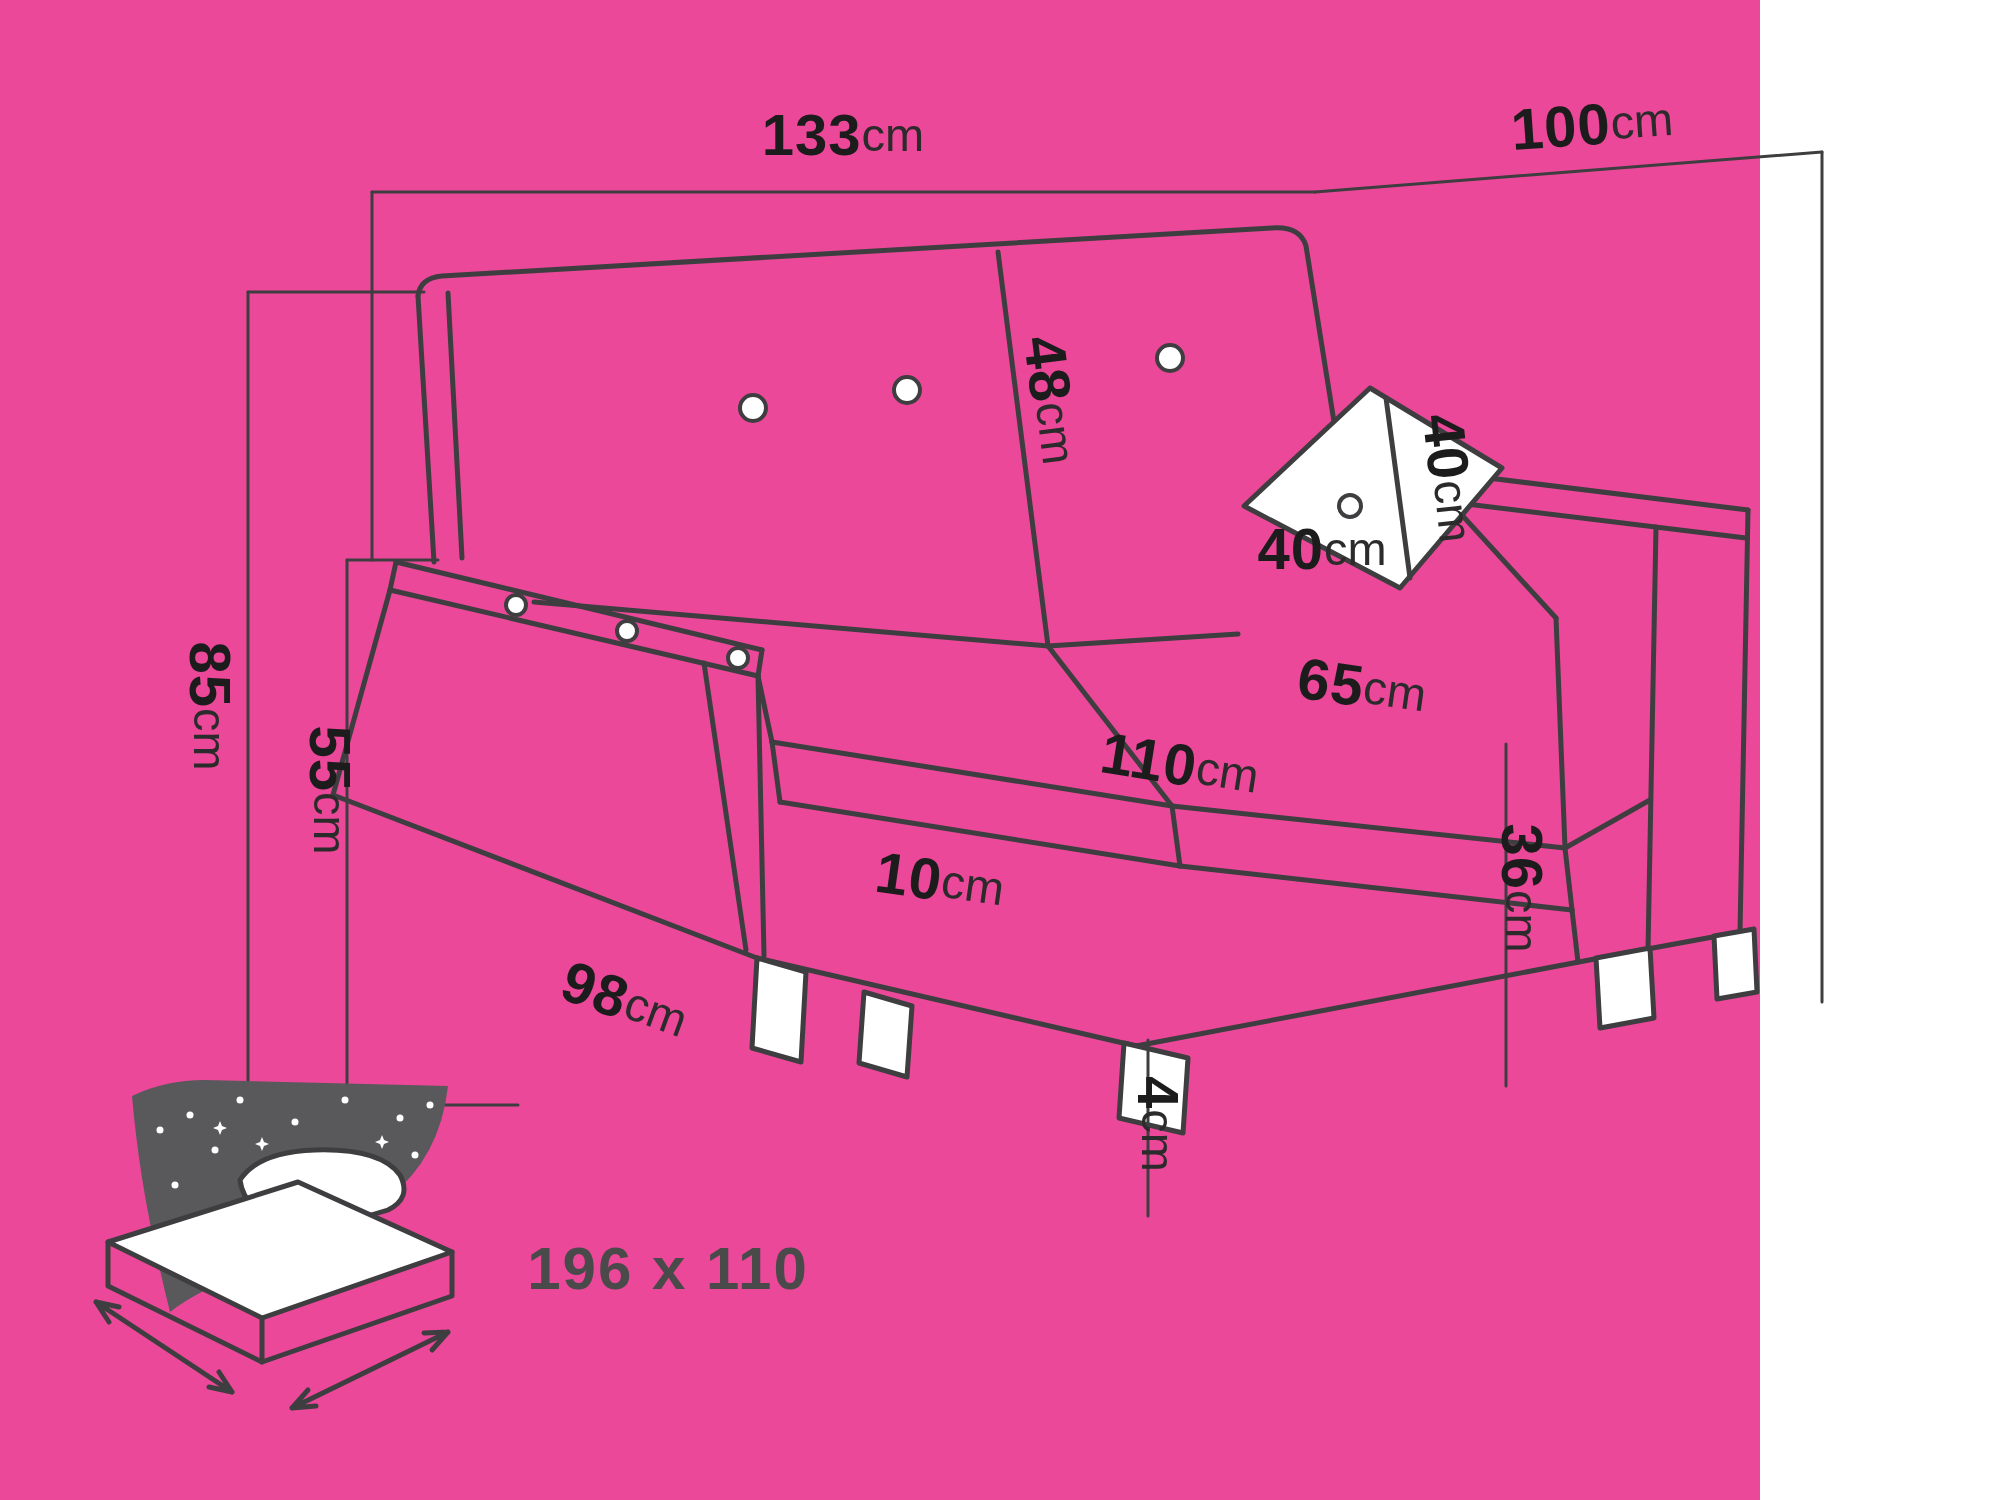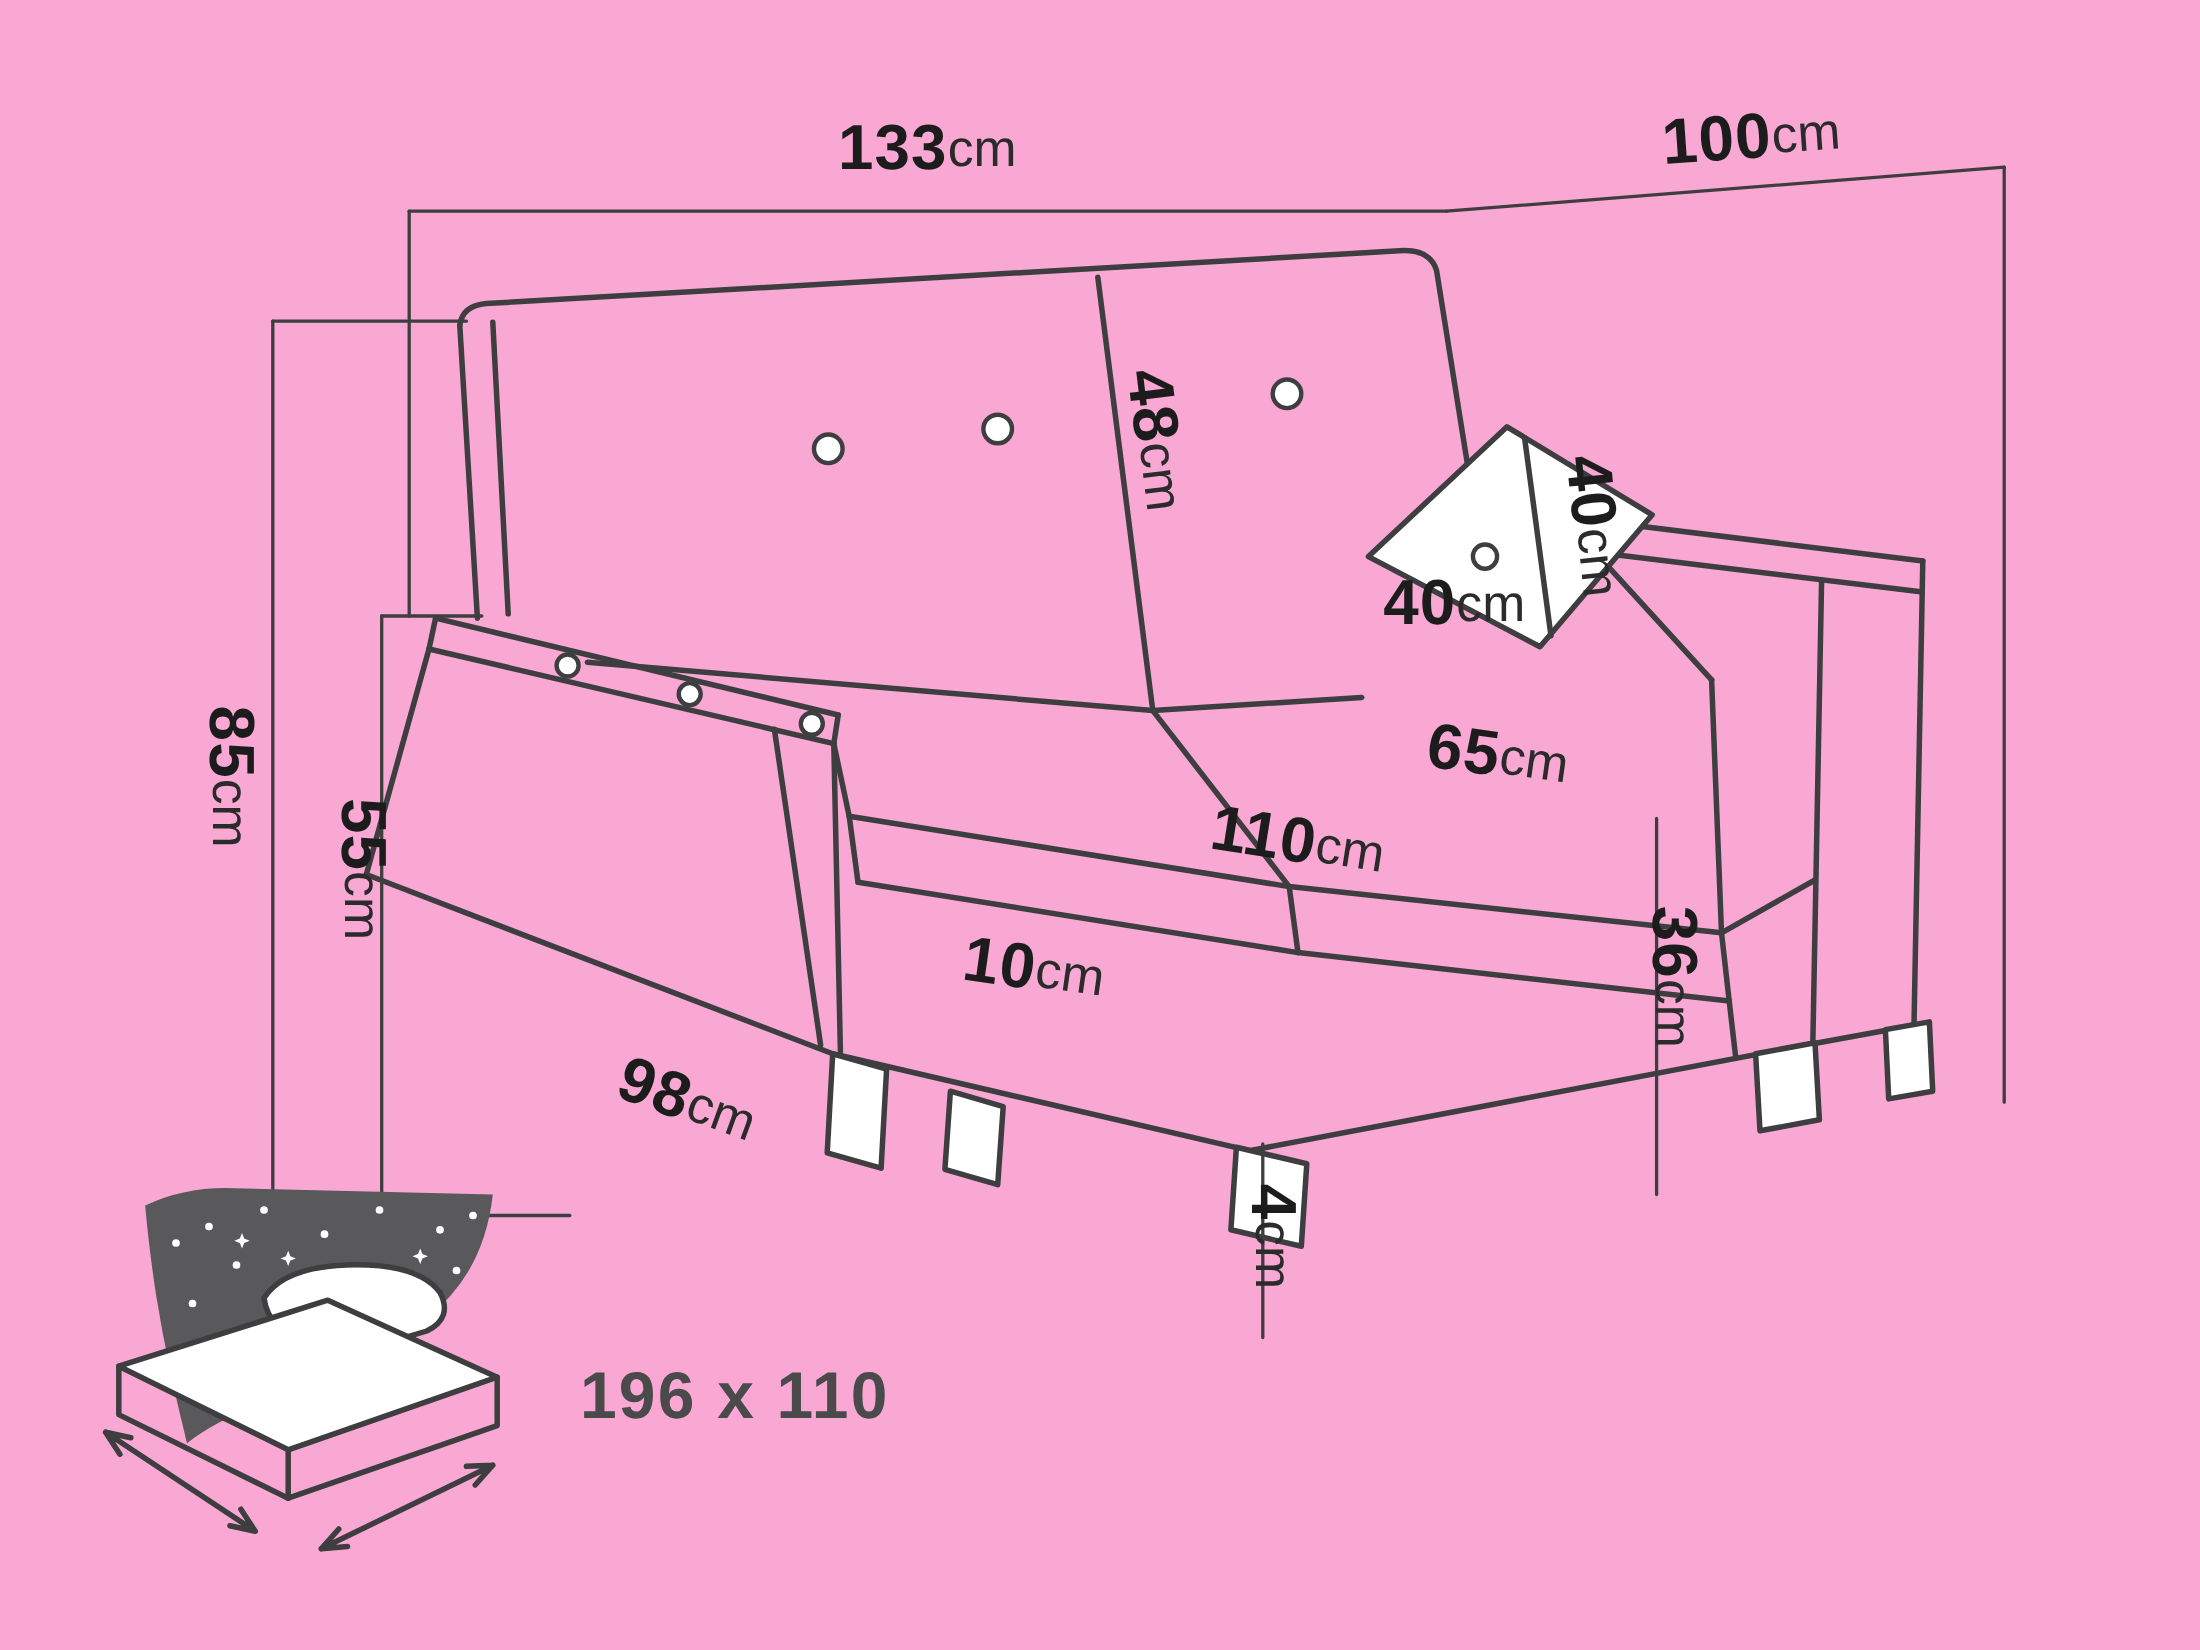--- a/index.html
+++ b/index.html
@@ -1,17 +1,17 @@
 <!DOCTYPE html>
 <html><head>
 <meta charset="utf-8">
 <style>
   html,body{margin:0;padding:0;background:#ffffff;}
   body{width:2000px;height:1500px;overflow:hidden;}
-  .stage{position:relative;width:2000px;height:1500px;background:#f9a8d4;}
+  .stage{position:relative;width:1760px;height:1500px;background:#ec4899;}
   svg{display:block;}
 
   
   .sofa path{fill:none;stroke:#3e3e40;stroke-width:5;stroke-linecap:round;stroke-linejoin:round;}
   .sofa .whitefill{fill:#ffffff;}
   .sofa circle{fill:#ffffff;stroke:#3e3e40;stroke-width:4;}
   .dim path{fill:none;stroke:#3e3e40;stroke-width:3;stroke-linecap:round;}
 
   
   text{font-family:"Liberation Sans", sans-serif;fill:#1c1c1c;text-anchor:middle;}

